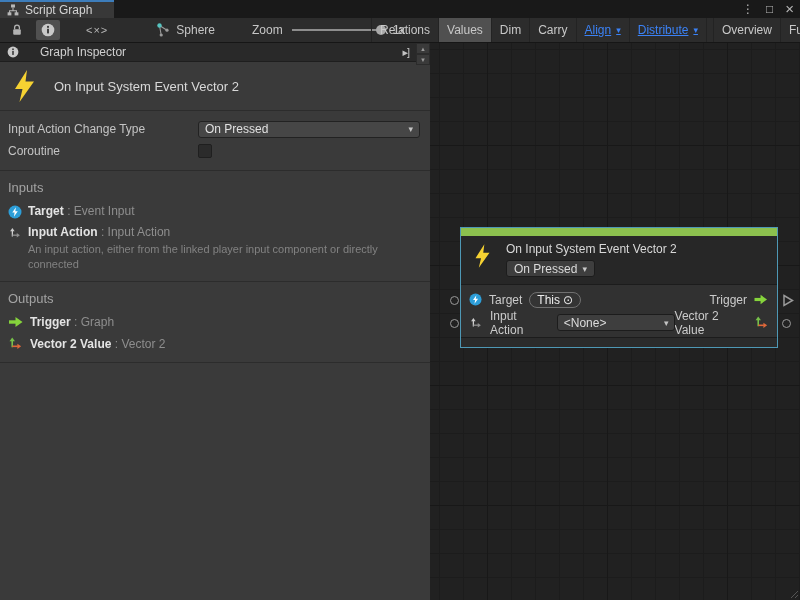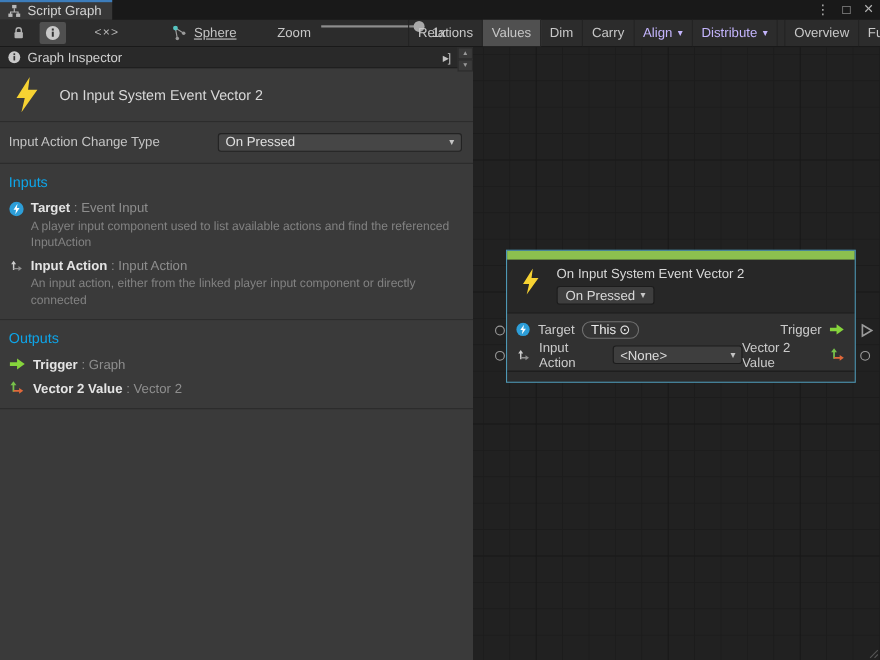--- a/index.html
+++ b/index.html
@@ -7,54 +7,54 @@
   body {
     position:relative; background:#282828;
     font-family:"Liberation Sans","DejaVu Sans",sans-serif;
     font-size:12px; color:#c8c8c8;
   }
   svg { display:block; }
 
   
   .tabbar { position:absolute; top:0; left:0; width:800px; height:18px; background:#191919; }
   .tab {
-    position:absolute; left:0; top:0; height:18px; width:102px;
+    position:absolute; left:0; top:0; height:18px; width:114px;
     background:#383838; border-top:2px solid #3d7dbb;
     display:flex; align-items:center; gap:6px; padding-left:7px; color:#d4d4d4;
   }
   .win-controls { position:absolute; right:6px; top:1px; height:16px; display:flex; align-items:center; gap:12px; color:#b6b6b6; font-size:12px; }
   .win-controls span { cursor:default; line-height:16px; }
 
   
   .toolbar {
     position:absolute; top:18px; left:0; width:800px; height:25px;
     background:#2c2c2c; border-bottom:1px solid #161616;
   }
   .tb-left { position:absolute; left:0; top:0; height:24px; display:flex; align-items:center; }
   .tb-iconbtn { display:flex; align-items:center; justify-content:center; height:20px; padding:0 5px; border-radius:2px; }
   .tb-iconbtn.active { background:#505050; }
   .code-glyph { color:#b8b8b8; font-size:11px; letter-spacing:1px; }
   .sphere-group { display:flex; align-items:center; gap:6px; color:#c6c6c6; }
-  .zoom-group { display:flex; align-items:flex-start; color:#c6c6c6; }
+  .zoom-group { display:flex; align-items:center; color:#c6c6c6; }
   .slider-track { position:relative; width:92px; height:2px; background:#8d8d8d; margin:0 9px; }
   .slider-knob { position:absolute; right:-2px; top:-4px; width:10px; height:10px; border-radius:50%; background:#a9a9a9; }
   .tb-right { position:absolute; left:371px; top:0; height:24px; display:flex; align-items:stretch; }
   .tb-btn {
     display:flex; align-items:center; padding:0 8px; color:#c8c8c8;
     border-right:1px solid #232323; white-space:nowrap;justify-content:flex-end;
   }
   .tb-btn.active { background:#505050; }
-  .tb-btn.disabled { color:#c4b5fd; }
+  .tb-btn.disabled { color:#3b82f6;text-decoration:underline; }
   .tb-btn .dd { margin-left:5px; font-size:9px; }
 
   
   .inspector { position:absolute; top:43px; left:0; width:430px; height:557px; background:#3a3a3a; }
   .insp-header {
     height:19px; background:#292929; border-bottom:1px solid #1e1e1e;
-    display:flex; align-items:center; gap:6px; padding:0 7px; color:#d0d0d0;
+    display:flex; align-items:center; gap:21px; padding:0 7px; color:#d0d0d0;
   }
   .dock-glyph { margin-left:auto; margin-right:14px; color:#c2c2c2; font-size:11px; letter-spacing:-1px; }
   .scroll-arrows { position:absolute; top:0; right:0; width:14px; height:22px; display:flex; flex-direction:column; z-index:5; }
   .scroll-arrows div {
     flex:1; background:#3a3a3a; border:1px solid #2b2b2b; color:#9a9a9a;
     font-size:6px; display:flex; align-items:center; justify-content:center;
   }
   .title-block { height:49px; border-bottom:1px solid #2c2c2c; display:flex; align-items:center; padding-left:13px; }
   .title-block .title-text { margin-left:18px; font-size:13px; color:#d8d8d8; }
   .fields { padding:9px 8px 6px 8px; border-bottom:1px solid #2c2c2c; }
@@ -62,21 +62,21 @@
   .field-label { width:190px; color:#c4c4c4; }
   .dropdown {
     flex:1; height:17px; background:#464646; border:1px solid #222;
     border-radius:3px; display:flex; align-items:center; padding:0 6px;
     color:#e0e0e0; position:relative; margin-right:2px;
   }
   .dropdown .dd { position:absolute; right:6px; font-size:9px; color:#c4c4c4; }
   .checkbox { width:14px; height:14px; background:#2b2b2b; border:1px solid #1f1f1f; border-radius:2px; }
 
   .section { padding:6px 8px 4px 8px; border-bottom:1px solid #2c2c2c; }
-  .section-heading { font-size:13px; color:#0ea5e9; margin:3px 0 9px 0; }
+  .section-heading { font-size:13px; color:#a3a3a3; margin:3px 0 9px 0; }
   .port-entry { display:flex; margin-bottom:6px; }
   .port-entry .icn { width:20px; padding-top:1px; }
   .port-name { font-weight:bold; color:#e4e4e4; }
   .port-type { color:#8e8e8e; }
   .port-desc { color:#828282; font-size:11px; line-height:1.32; margin-top:3px; max-width:392px; }
   .out-entry { display:flex; align-items:center; margin-bottom:7px; }
   .out-entry .icn { width:22px; }
 
   
   .canvas {
@@ -165,21 +165,21 @@
         <svg width="14" height="14" viewBox="0 0 14 14">
           <circle cx="7" cy="7" r="6.3" fill="#c9c9c9"></circle>
           <rect x="6.1" y="5.8" width="1.8" height="4.6" fill="#333"></rect>
           <rect x="6.1" y="2.9" width="1.8" height="1.9" fill="#333"></rect>
         </svg>
       </span>
     </div>
     <div class="tb-iconbtn" style="margin-left:21px;">
       <span class="code-glyph">&lt;×&gt;</span>
     </div>
-    <div class="sphere-group" style="margin-left:43px;text-decoration:underline;">
+    <div class="sphere-group" style="margin-left:43px;">
       <span>
         <svg width="14" height="14" viewBox="0 0 14 14">
           <path d="M3.5 2.5 L11 7.2 M3.5 2.5 L5.2 12" stroke="#9a9a9a" stroke-width="1.1" fill="none"></path>
           <circle cx="3.5" cy="2.5" r="2.2" fill="#56c4c0"></circle>
           <circle cx="11" cy="7.2" r="1.6" fill="#9a9a9a"></circle>
           <circle cx="5.2" cy="12" r="1.6" fill="#9a9a9a"></circle>
         </svg>
       </span>
       <span>Sphere</span>
     </div>
@@ -249,35 +249,38 @@
   </div>
 
   <div class="fields">
     <div class="field-row">
       <span class="field-label">Input Action Change Type</span>
       <span class="dropdown">
         <span>On Pressed</span>
         <span class="dd">▾</span>
       </span>
     </div>
+    <div class="field-row">
+      <span class="field-label">Coroutine</span>
+      <span class="checkbox"></span>
+    </div>
   </div>
 
   <div class="section">
     <div class="section-heading">Inputs</div>
 
     <div class="port-entry">
       <span class="icn">
         <svg width="14" height="14" viewBox="0 0 14 14">
           <circle cx="7" cy="7" r="6.5" fill="#2d9ed8"></circle>
           <polygon points="7.9,2.3 4.3,7.6 6.6,7.6 5.9,11.7 9.8,6.2 7.3,6.2" fill="#fff"></polygon>
         </svg>
       </span>
       <span>
         <span class="port-name">Target</span><span class="port-type"> : </span><span class="port-type">Event Input</span>
-        <div class="port-desc">A player input component used to list available actions and find the referenced InputAction</div>
       </span>
     </div>
 
     <div class="port-entry">
       <span class="icn">
         <svg width="14" height="14" viewBox="0 0 16 16">
           <path d="M5 12 V5.5" stroke="#cdcdcd" stroke-width="1.5" fill="none"></path>
           <polygon points="2.4,6 5,2.4 7.6,6" fill="#cdcdcd"></polygon>
           <path d="M5 10.5 H10.5" stroke="#8f8f8f" stroke-width="1.5" fill="none"></path>
           <polygon points="10,7.9 13.6,10.5 10,13.1" fill="#8f8f8f"></polygon>

